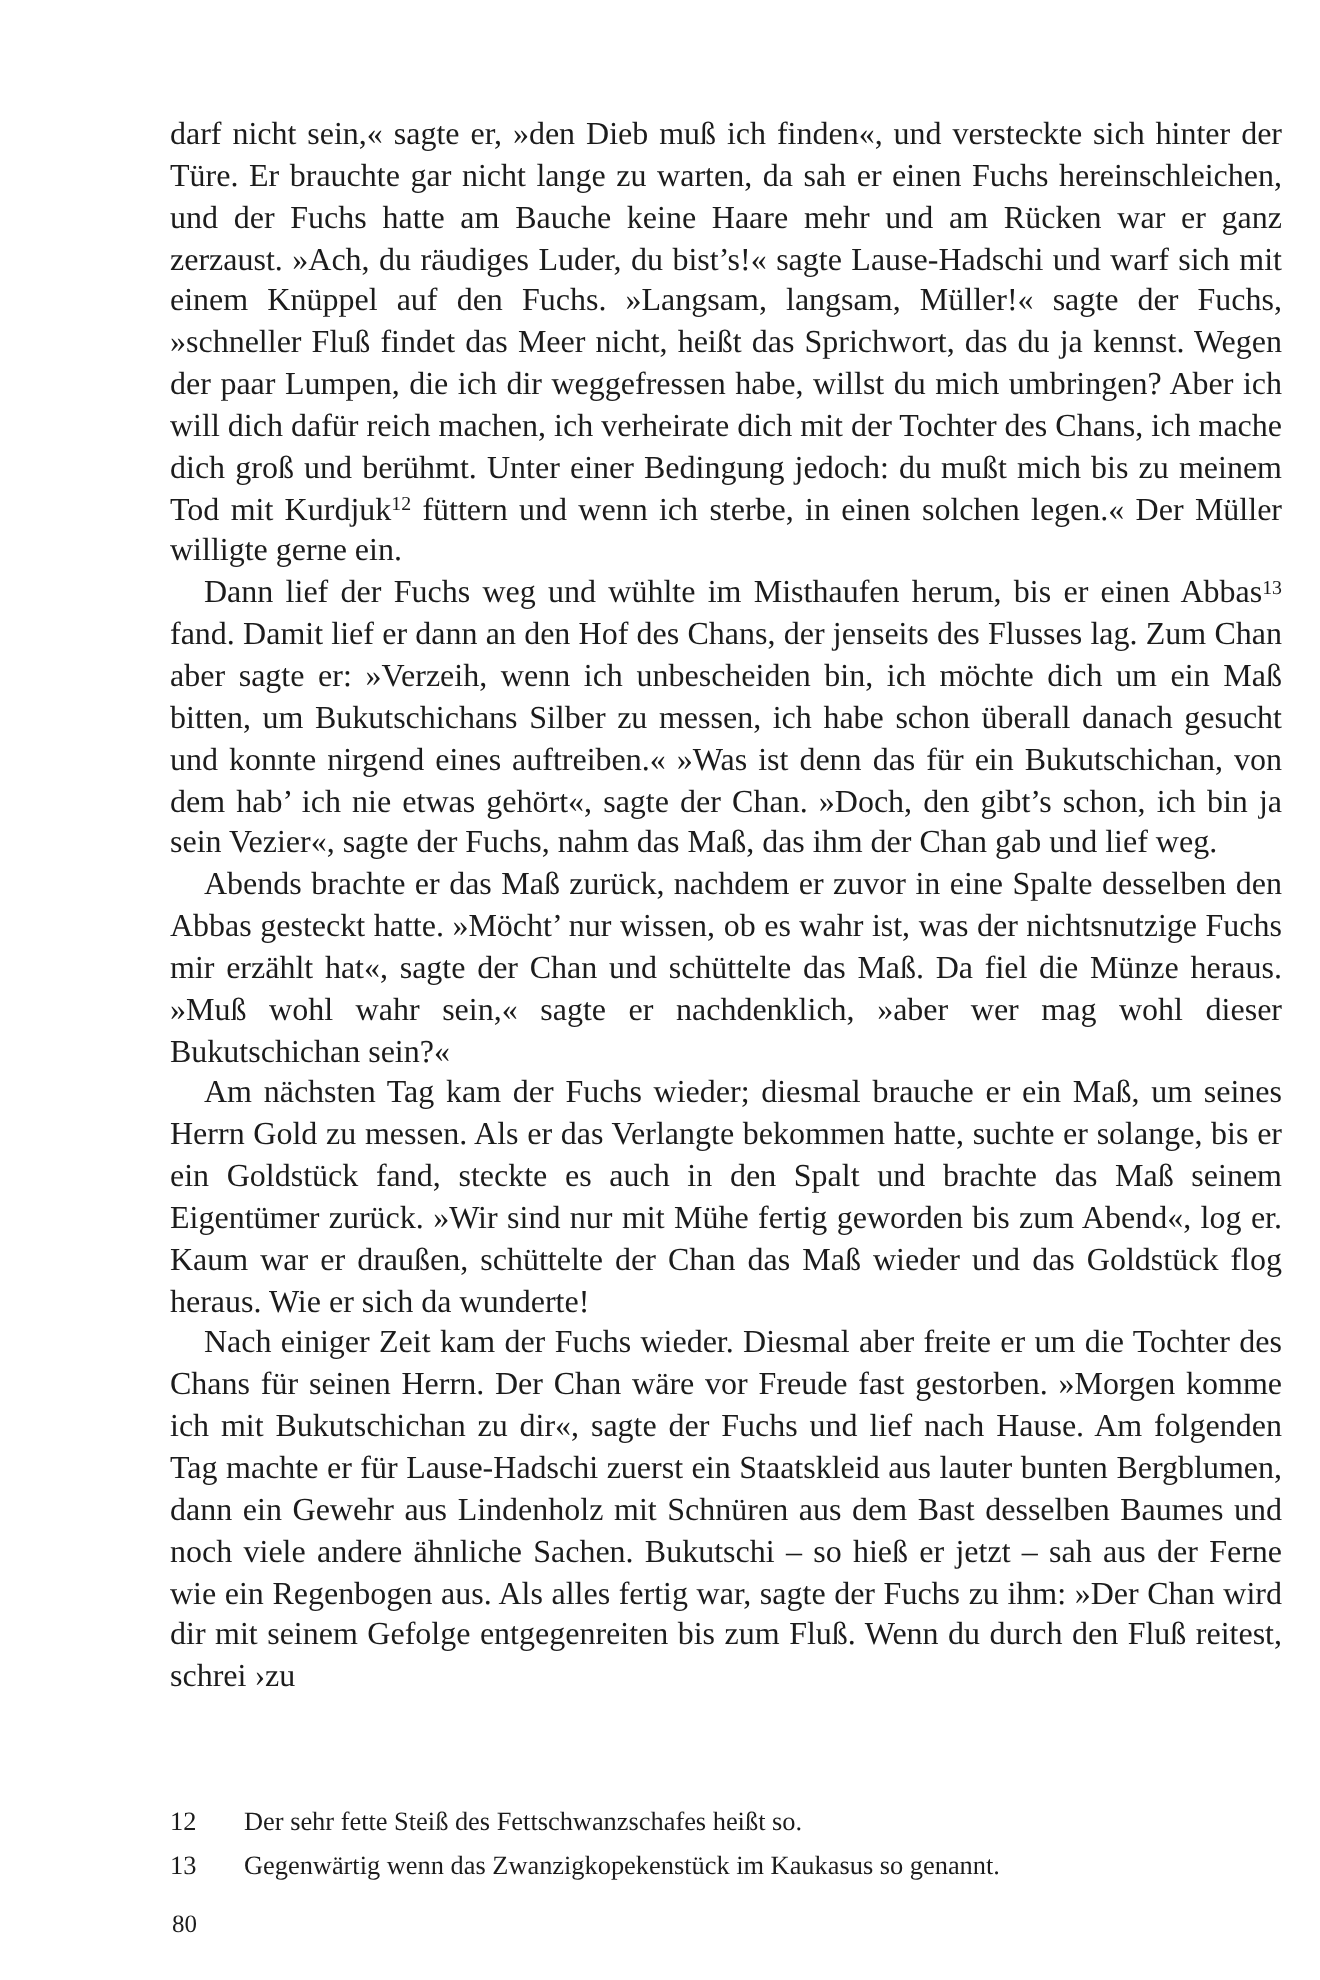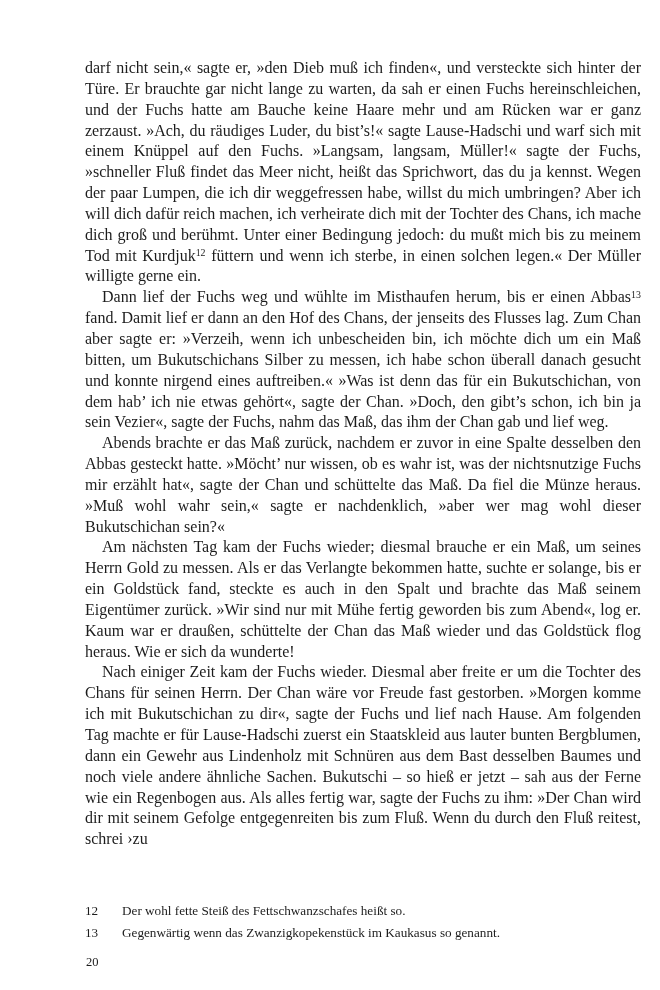--- a/index.html
+++ b/index.html
@@ -71,23 +71,23 @@
 
     <p class="para indent"><span>Am nächsten Tag kam der Fuchs wieder; diesmal brauche er ein Maß, um seines Herrn Gold zu messen. Als er das Verlangte bekommen hatte, suchte er solange, bis er ein Goldstück fand, steckte es auch in den Spalt und brachte das Maß seinem Eigentümer zurück. »Wir sind nur mit Mühe fertig geworden bis zum Abend«, log er. Kaum war er draußen, schüttelte der Chan das Maß wieder und das Goldstück flog heraus. Wie er sich da wunderte!</span><sup class="fn-ref"></sup><span></span></p>
 
     <p class="para indent"><span>Nach einiger Zeit kam der Fuchs wieder. Diesmal aber freite er um die Tochter des Chans für seinen Herrn. Der Chan wäre vor Freude fast gestorben. »Morgen komme ich mit Bukutschichan zu dir«, sagte der Fuchs und lief nach Hause. Am folgenden Tag machte er für Lause-Hadschi zuerst ein Staatskleid aus lauter bunten Bergblumen, dann ein Gewehr aus Lindenholz mit Schnüren aus dem Bast desselben Baumes und noch viele andere ähnliche Sachen. Bukutschi – so hieß er jetzt – sah aus der Ferne wie ein Regenbogen aus. Als alles fertig war, sagte der Fuchs zu ihm: »Der Chan wird dir mit seinem Gefolge entgegenreiten bis zum Fluß. Wenn du durch den Fluß reitest, schrei ›zu</span><sup class="fn-ref"></sup><span></span></p>
 
   </div>
 
   <div class="footnotes">
     <div class="footnote">
       <span class="fn-num">12</span>
-      <span class="fn-text">Der wohl fette Steiß des Fettschwanzschafes heißt so.</span>
+      <span class="fn-text">Der sehr fette Steiß des Fettschwanzschafes heißt so.</span>
     </div>
     <div class="footnote">
       <span class="fn-num">13</span>
       <span class="fn-text">Gegenwärtig wenn das Zwanzigkopekenstück im Kaukasus so genannt.</span>
     </div>
   </div>
 
-  <div class="page-number">20</div>
+  <div class="page-number">80</div>
 
 </div>
 
 </body></html>

